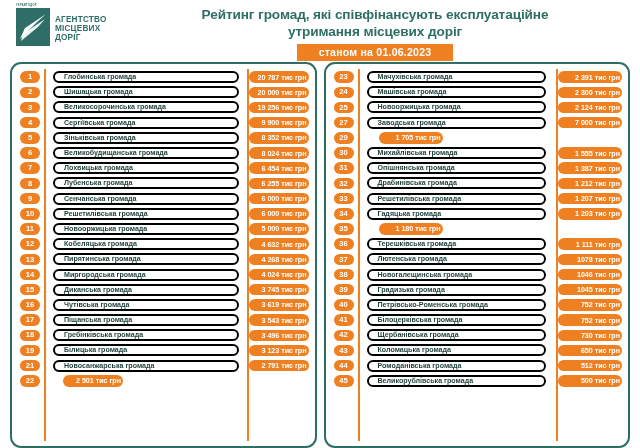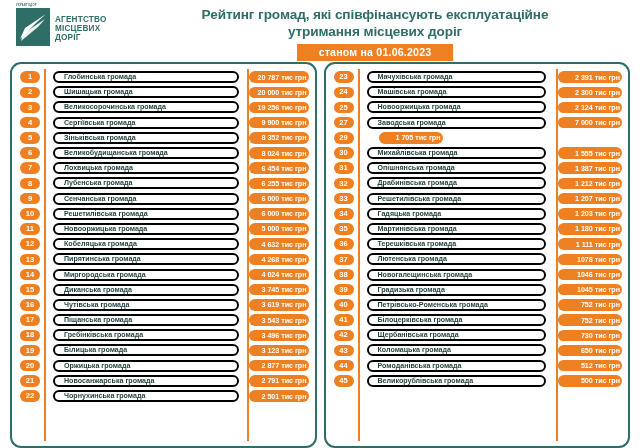--- a/index.html
+++ b/index.html
@@ -352,36 +352,28 @@
           </div>
         </div>
         <div class="row">
           <div class="rank">19</div>
           <div class="name">Білицька громада</div>
           <div class="value-wrap">
             <div class="value">3 123 тис грн</div>
           </div>
         </div>
         <div class="row">
-          <div class="rank">20</div>
-          <div class="name">Оржицька громада</div>
-          <div class="value-wrap">
-            <div class="value">2 877 тис грн</div>
-          </div>
-        </div>
-        <div class="row">
           <div class="rank">21</div>
           <div class="name">Новосанжарська громада</div>
           <div class="value-wrap">
             <div class="value">2 791 тис грн</div>
           </div>
         </div>
         <div class="row">
           <div class="rank">22</div>
-          <div class="name">Чорнухинська громада</div>
           <div class="value-wrap">
             <div class="value">2 501 тис грн</div>
           </div>
         </div>
       </div>
   </div>
 
   <div class="panel right">
     <div class="rows" id="rows-right">
         <div class="row">
@@ -448,21 +440,20 @@
         </div>
         <div class="row">
           <div class="rank">34</div>
           <div class="name">Гадяцька громада</div>
           <div class="value-wrap">
             <div class="value">1 203 тис грн</div>
           </div>
         </div>
         <div class="row">
           <div class="rank">35</div>
-          <div class="name">Мартинівська громада</div>
           <div class="value-wrap">
             <div class="value">1 180 тис грн</div>
           </div>
         </div>
         <div class="row">
           <div class="rank">36</div>
           <div class="name">Терешківська громада</div>
           <div class="value-wrap">
             <div class="value">1 111 тис грн</div>
           </div>

